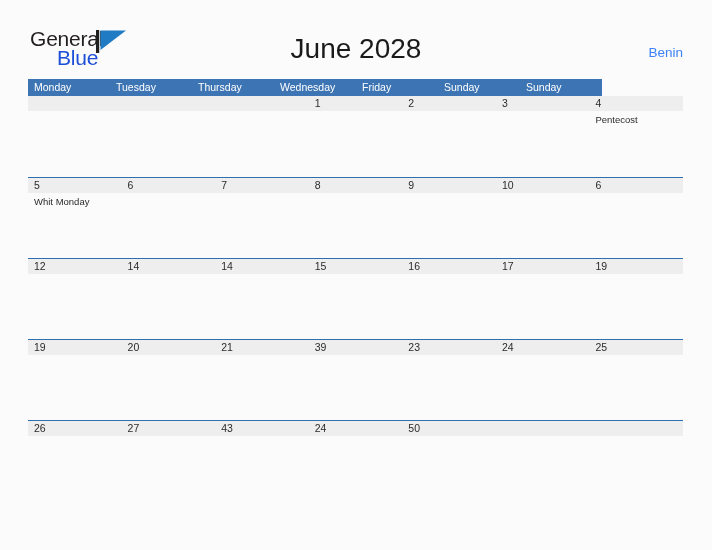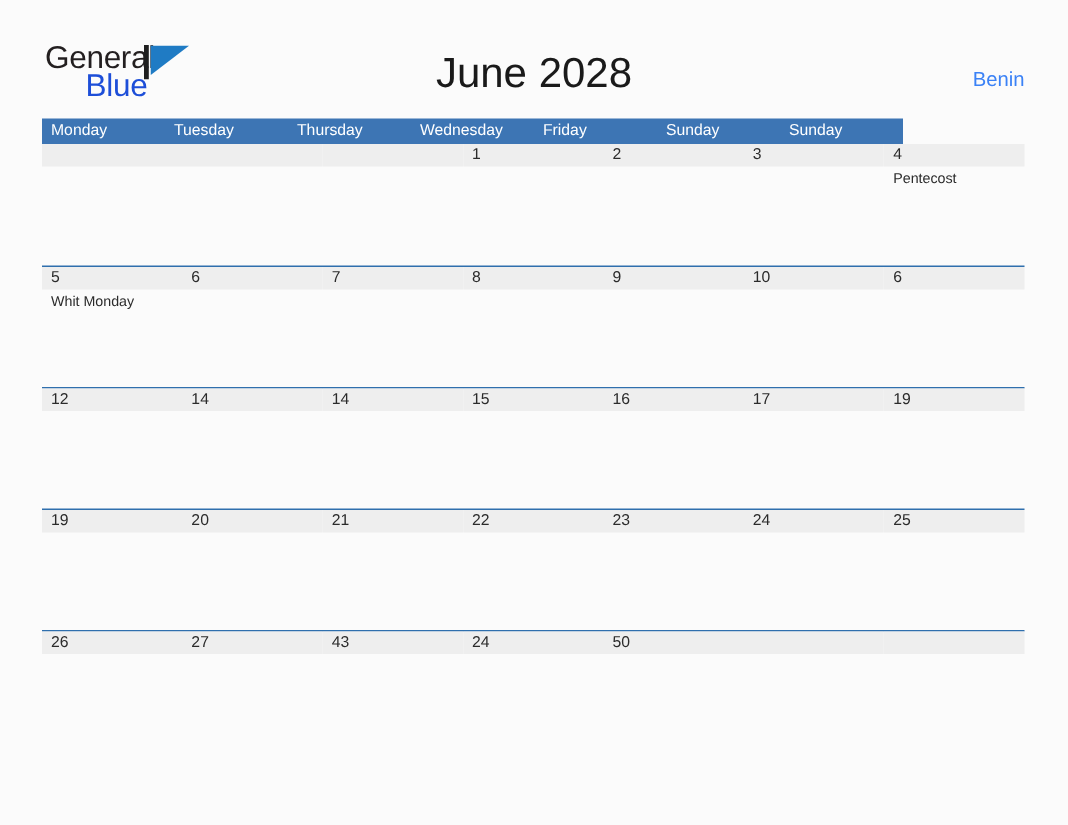--- a/index.html
+++ b/index.html
@@ -302,21 +302,21 @@
           <div class="day-cell">
             <div class="day-band"></div>
             <div class="day-num">20</div>
           </div>
           <div class="day-cell">
             <div class="day-band"></div>
             <div class="day-num">21</div>
           </div>
           <div class="day-cell">
             <div class="day-band"></div>
-            <div class="day-num">22</div>
+            <div class="day-num">39</div>
           </div>
           <div class="day-cell">
             <div class="day-band"></div>
             <div class="day-num">23</div>
           </div>
           <div class="day-cell">
             <div class="day-band"></div>
             <div class="day-num">24</div>
           </div>
           <div class="day-cell">

